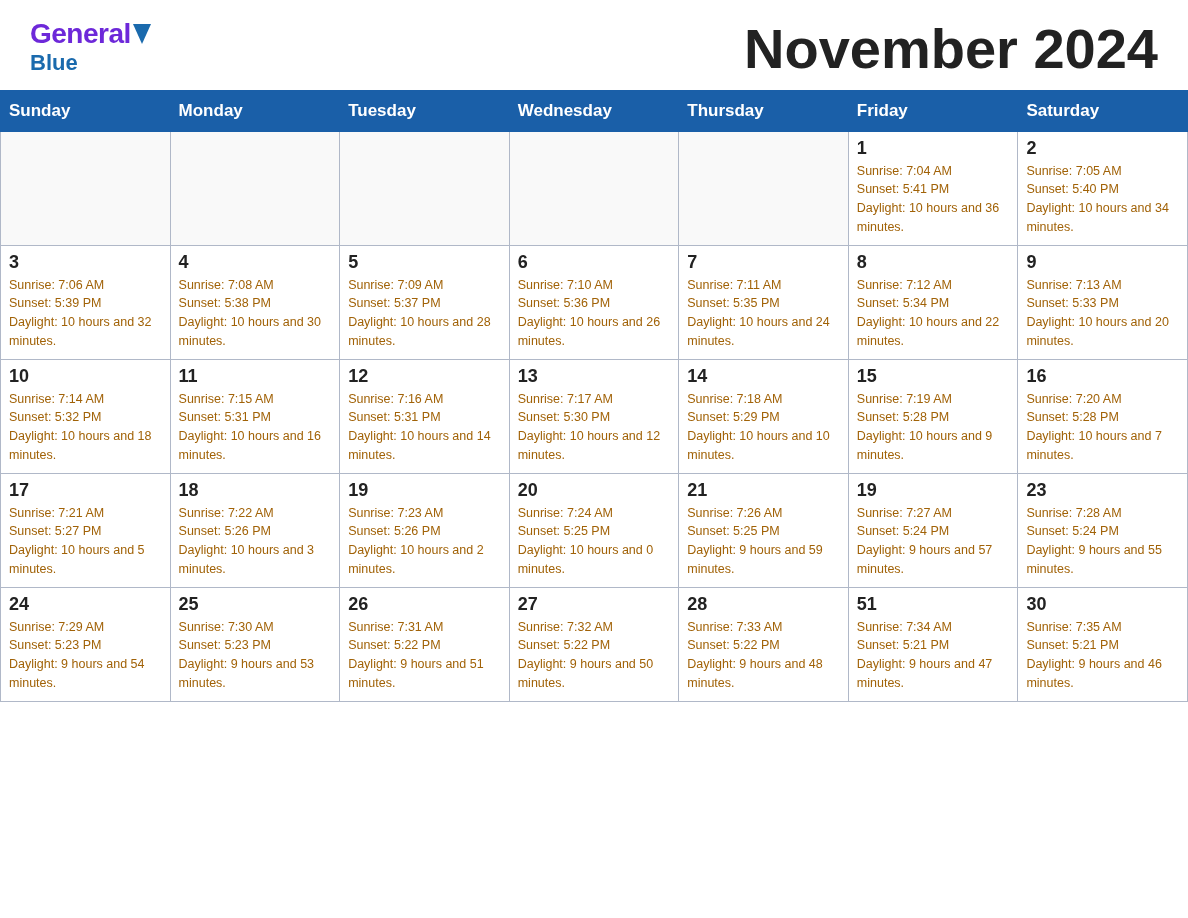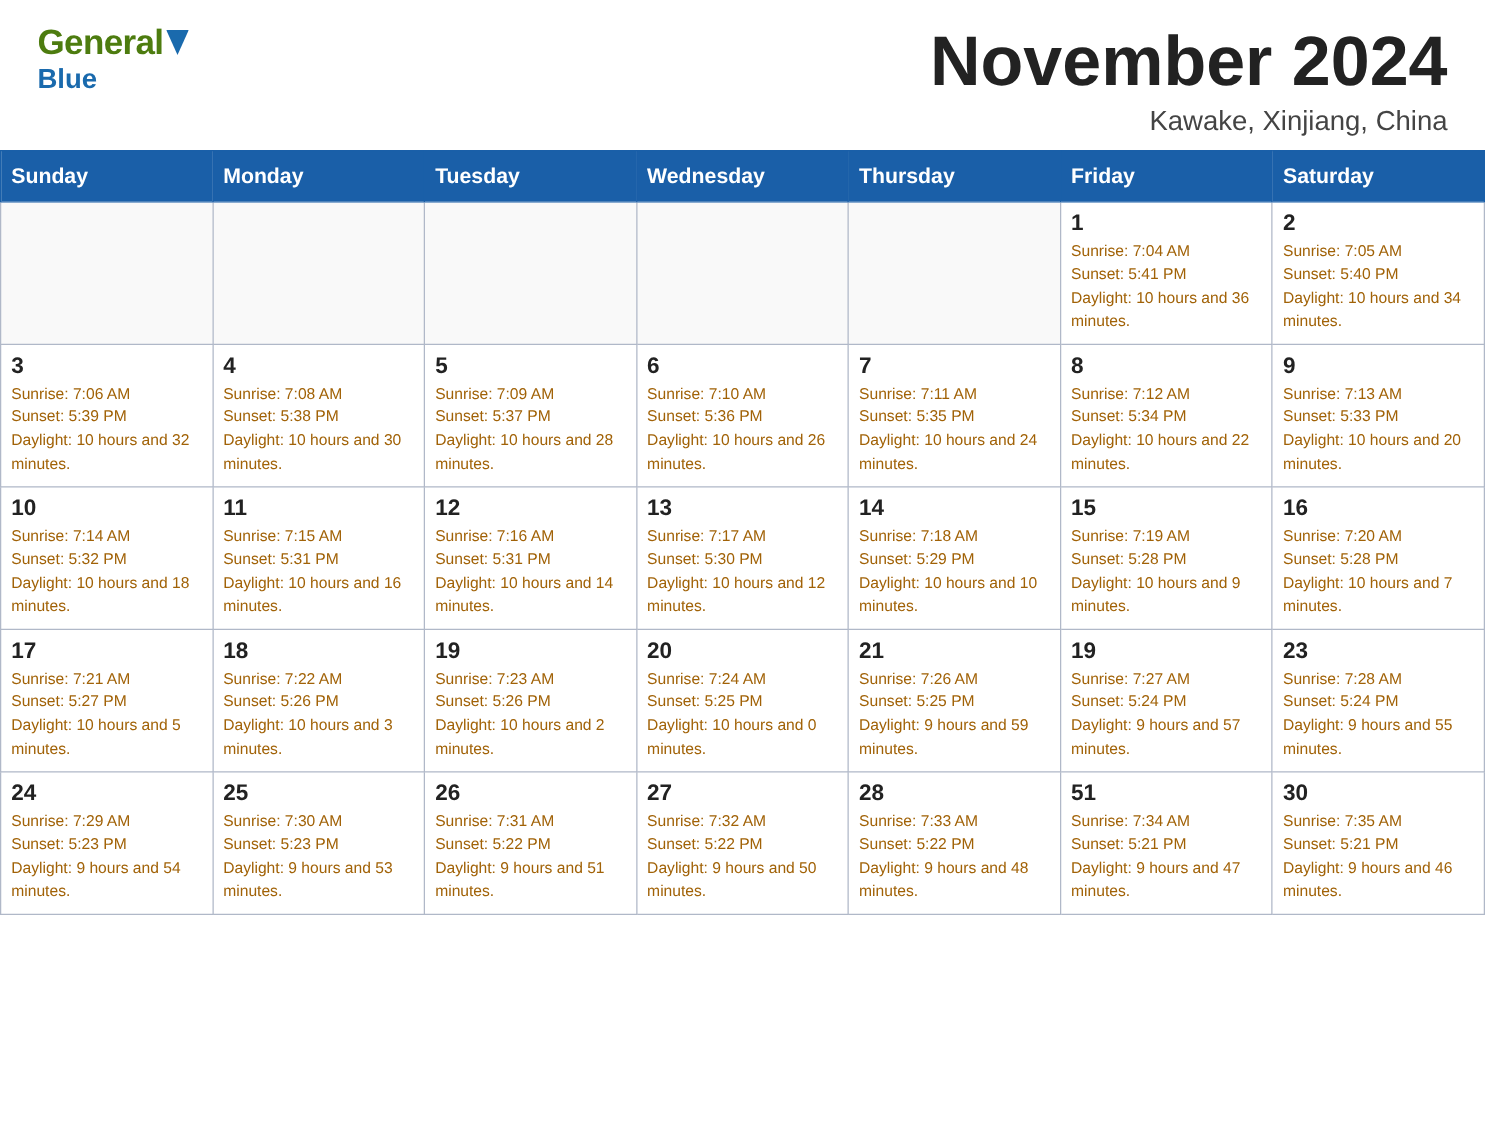--- a/index.html
+++ b/index.html
@@ -17,21 +17,21 @@
       padding: 18px 30px 10px 30px;
     }
     .logo {
       display: flex;
       flex-direction: column;
       align-items: flex-start;
     }
     .logo-general {
       font-size: 28px;
       font-weight: bold;
-      color: #4d7c0f;
+      color: #6d28d9;
       letter-spacing: -0.5px;
     }
     .logo-blue {
       font-size: 22px;
       font-weight: bold;
       color: #1a6aad;
       margin-top: -4px;
     }
     .logo-line {
       display: flex;
@@ -112,21 +112,20 @@
           <polygon points="0,0 18,0 9,20" fill="#1a6aad"></polygon>
         </svg>
       </span>
     </div>
     <div>
       <span class="logo-blue">Blue</span>
     </div>
   </div>
   <div class="title-block">
     <div class="month-title">November 2024</div>
-    <div class="location">Kawake, Xinjiang, China</div>
   </div>
 </div>
 
 <div class="calendar-wrapper">
   <table class="calendar">
     <thead>
       <tr>
         <th>Sunday</th>
         <th>Monday</th>
         <th>Tuesday</th>

